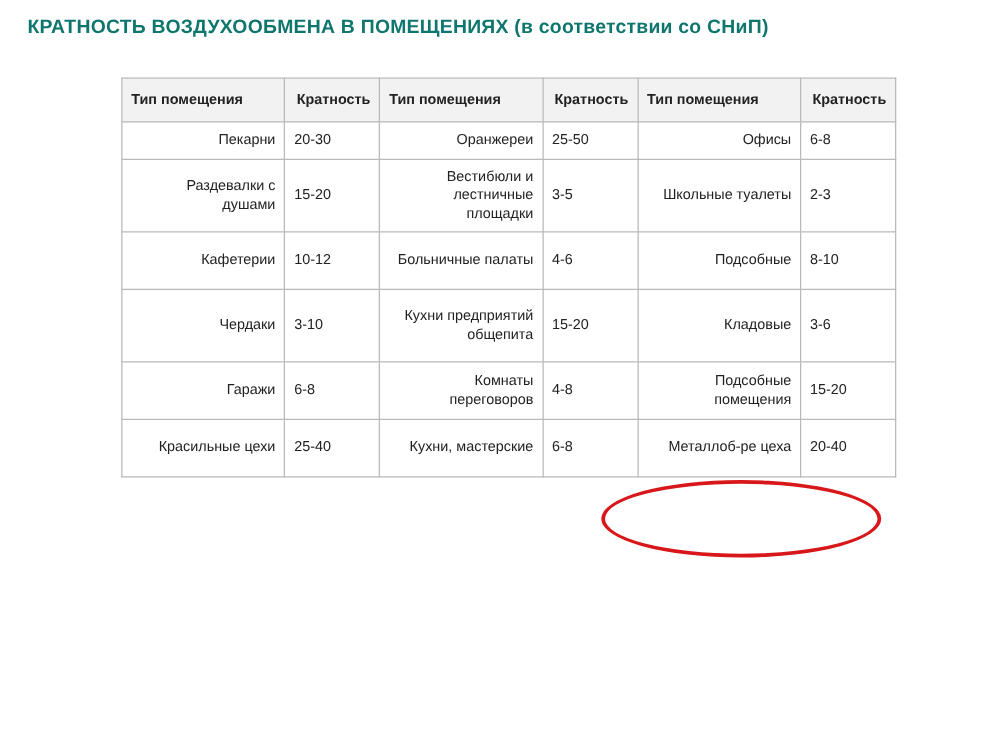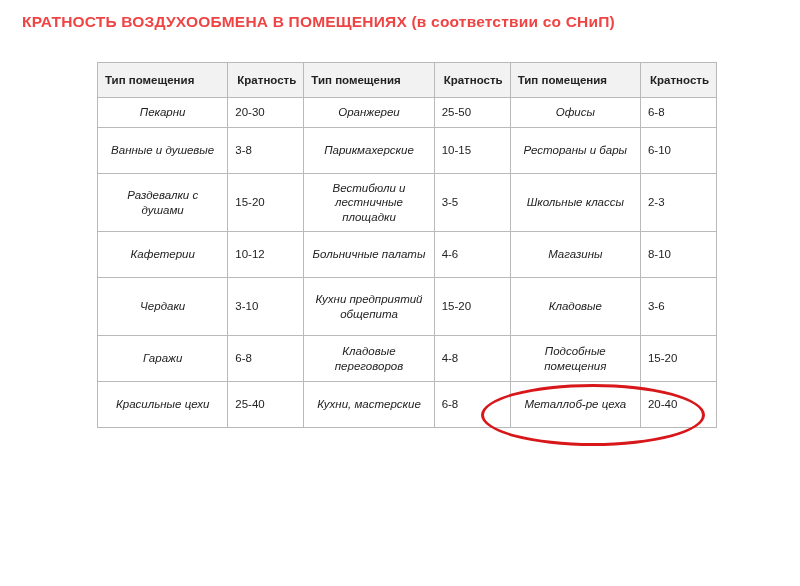--- a/index.html
+++ b/index.html
@@ -8,21 +8,21 @@
   }
   body {
     width: 800px;
     height: 586px;
     background: #ffffff;
     font-family: "Liberation Sans", sans-serif;
     overflow: hidden;
     position: relative;
   }
   .page-title {
-    color: #ef4444;
+    color: #0f766e;
     font-weight: bold;
     font-size: 15.5px;
     letter-spacing: 0.2px;
     padding: 13px 0 0 22px;
     white-space: nowrap;
   }
   .table-wrap {
     position: absolute;
     left: 97px;
     top: 62px;
@@ -47,22 +47,21 @@
     font-weight: bold;
     font-size: 11.5px;
     text-align: left;
     height: 26px;
     padding: 4px 7px;
   }
   table.rates th.num-h {
     text-align: right;
   }
   td.type {
-    text-align: center;
-    font-style: italic;
+    text-align: right;
   }
   td.num {
     text-align: left;
   }
   tbody tr {
     height: 30px;
   }
   tbody tr.tall {
     height: 46px;
   }
@@ -110,56 +109,48 @@
     </thead>
     <tbody>
       <tr>
         <td class="type">Пекарни</td>
         <td class="num">20-30</td>
         <td class="type">Оранжереи</td>
         <td class="num">25-50</td>
         <td class="type">Офисы</td>
         <td class="num">6-8</td>
       </tr>
-      <tr class="tall">
-        <td class="type">Ванные и душевые</td>
-        <td class="num">3-8</td>
-        <td class="type">Парикмахерские</td>
-        <td class="num">10-15</td>
-        <td class="type">Рестораны и бары</td>
-        <td class="num">6-10</td>
-      </tr>
       <tr class="taller">
         <td class="type">Раздевалки с душами</td>
         <td class="num">15-20</td>
         <td class="type">Вестибюли и лестничные площадки</td>
         <td class="num">3-5</td>
-        <td class="type">Школьные классы</td>
+        <td class="type">Школьные туалеты</td>
         <td class="num">2-3</td>
       </tr>
       <tr class="tall">
         <td class="type">Кафетерии</td>
         <td class="num">10-12</td>
         <td class="type">Больничные палаты</td>
         <td class="num">4-6</td>
-        <td class="type">Магазины</td>
+        <td class="type">Подсобные</td>
         <td class="num">8-10</td>
       </tr>
       <tr class="taller">
         <td class="type">Чердаки</td>
         <td class="num">3-10</td>
         <td class="type">Кухни предприятий общепита</td>
         <td class="num">15-20</td>
         <td class="type">Кладовые</td>
         <td class="num">3-6</td>
       </tr>
       <tr class="tall">
         <td class="type">Гаражи</td>
         <td class="num">6-8</td>
-        <td class="type">Кладовые переговоров</td>
+        <td class="type">Комнаты переговоров</td>
         <td class="num">4-8</td>
         <td class="type">Подсобные помещения</td>
         <td class="num">15-20</td>
       </tr>
       <tr class="tall">
         <td class="type">Красильные цехи</td>
         <td class="num">25-40</td>
         <td class="type">Кухни, мастерские</td>
         <td class="num">6-8</td>
         <td class="type">Металлоб-ре цеха</td>

